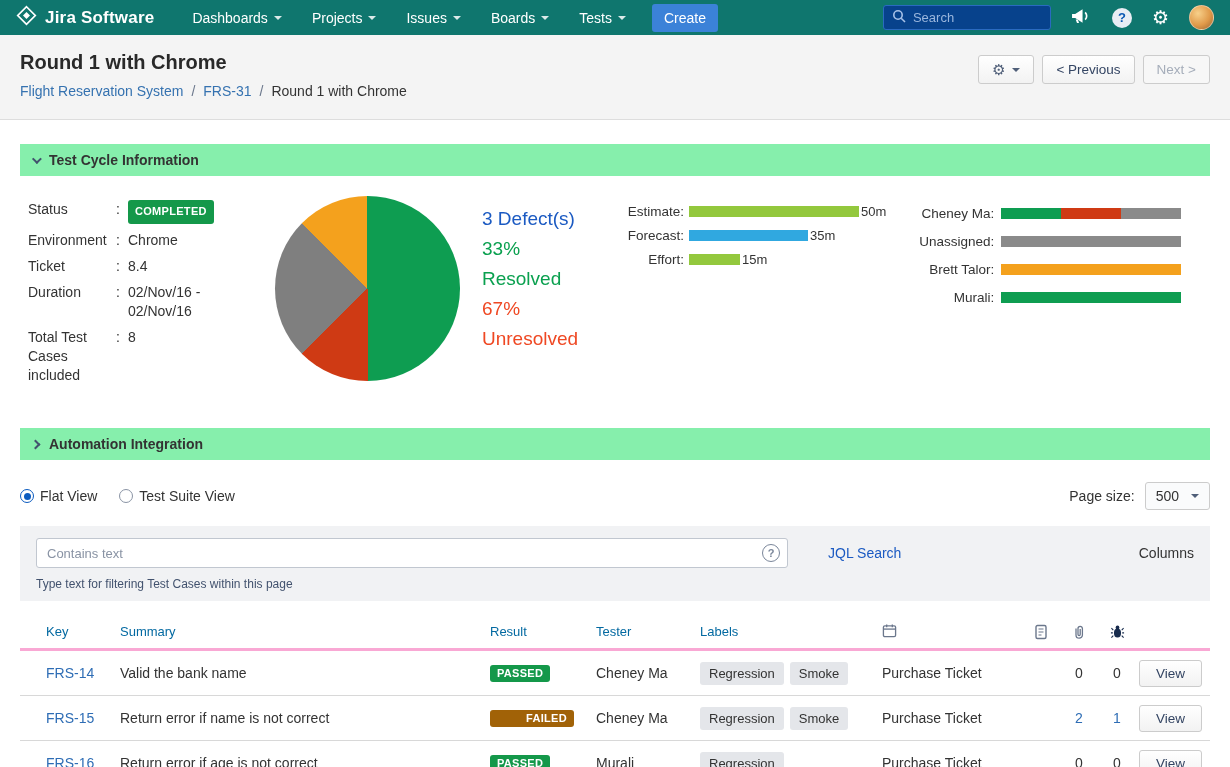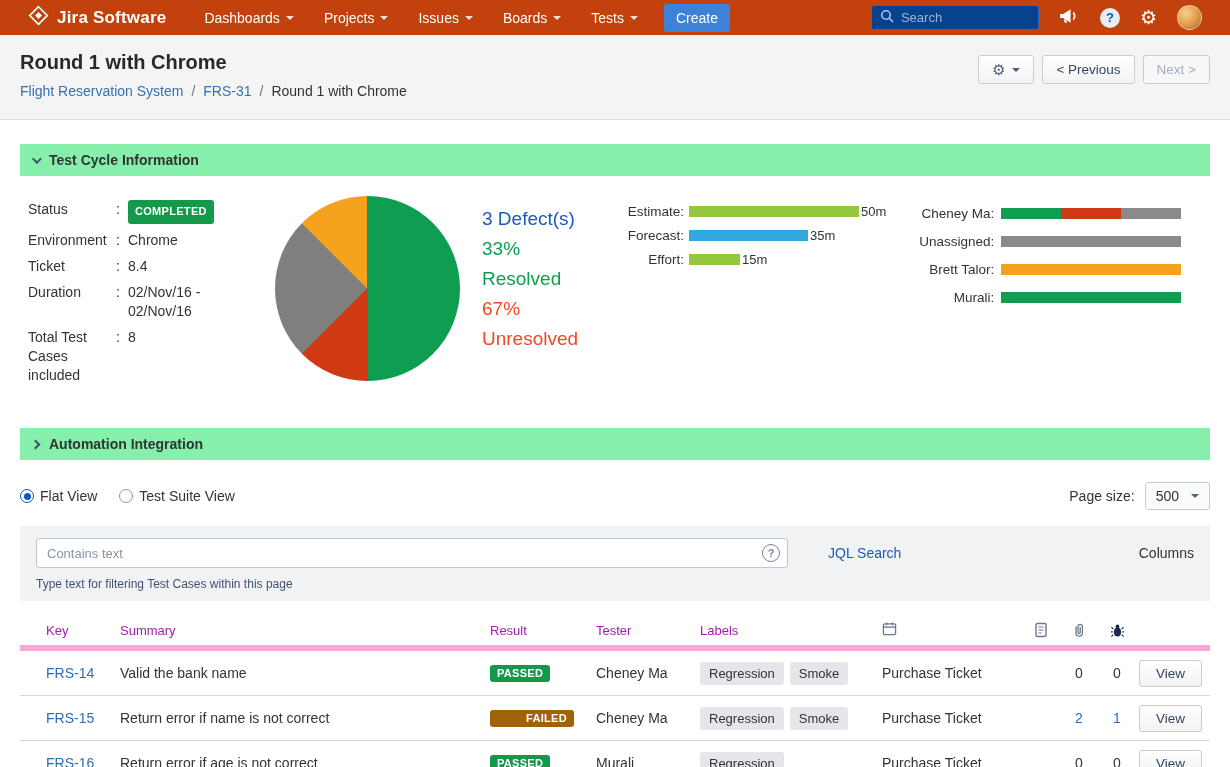--- a/index.html
+++ b/index.html
@@ -1,20 +1,20 @@
 <!DOCTYPE html>
 <html><head>
 <meta charset="utf-8">
 <style>
   * { margin:0; padding:0; box-sizing:border-box; }
   html,body { width:1230px; height:767px; overflow:hidden; background:#fff;
     font-family:"Liberation Sans", sans-serif; color:#333; font-size:14px; }
 
   
-  .navbar { height:35px; background:#c2410c; display:flex; align-items:center; padding:0 28px; color:#fff; }
+  .navbar { height:35px; background:#0f766e; display:flex; align-items:center; padding:0 16px; color:#fff; }
   .brand { display:flex; align-items:center; gap:8px; font-size:17px; font-weight:600; letter-spacing:.2px; }
   .nav-menus { display:flex; align-items:center; margin-left:38px; gap:30px; }
   .nav-item { display:flex; align-items:center; gap:6px; font-size:14px; cursor:pointer; }
   .caret { width:0; height:0; border-left:4px solid transparent; border-right:4px solid transparent;
     border-top:4px solid rgba(255,255,255,.85); }
   .create-btn { margin-left:26px; background:#3B82D8; border:none; color:#fff; font-size:14px;
     padding:6px 12px; border-radius:3px; cursor:pointer; }
   .nav-right { margin-left:auto; display:flex; align-items:center; gap:20px; }
   .nav-search { display:flex; align-items:center; gap:7px; background:#07428C; border:1px solid #2A6AC0;
     border-radius:3px; height:25px; width:168px; padding:0 8px; }
@@ -101,21 +101,21 @@
   .help-circle { position:absolute; right:8px; top:6px; width:18px; height:18px; border-radius:50%;
     border:1.5px solid #7A869A; color:#7A869A; font-size:11px; font-weight:bold;
     display:flex; align-items:center; justify-content:center; cursor:pointer; }
   .jql-link { color:#1B5AC2; margin-left:40px; cursor:pointer; text-decoration:none; }
   .columns-label { margin-left:auto; color:#333; cursor:pointer; }
   .filter-help { font-size:12px; color:#42526E; margin-top:9px; }
 
   
   .table { margin:14px 20px 0; }
   .thead, .trow { display:flex; align-items:center; }
-  .thead { height:36px; color:#a21caf; font-size:13px; border-bottom:6px solid #f9a8d4; }
+  .thead { height:36px; color:#0369a1; font-size:13px; border-bottom:3px solid #f9a8d4; }
   .trow { height:45px; border-bottom:1px solid #D8D8D8; }
   .c { padding-right:8px; flex:none; }
   .c-key { width:100px; padding-left:26px; }
   .c-summary { width:370px; }
   .c-result { width:106px; }
   .c-tester { width:104px; }
   .c-labels { width:182px; display:flex; align-items:center; }
   .c-req { width:140px; }
   .c-icon { width:38px; text-align:center; padding-right:0; display:flex; align-items:center; justify-content:center; }
   .c-action { flex:1; text-align:right; }

